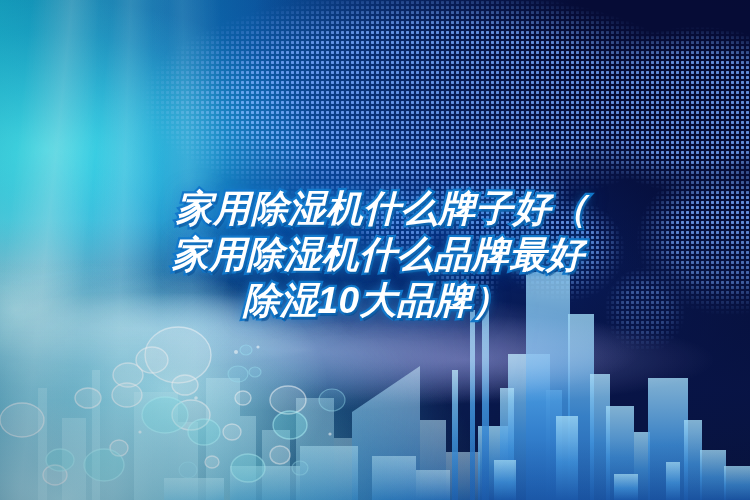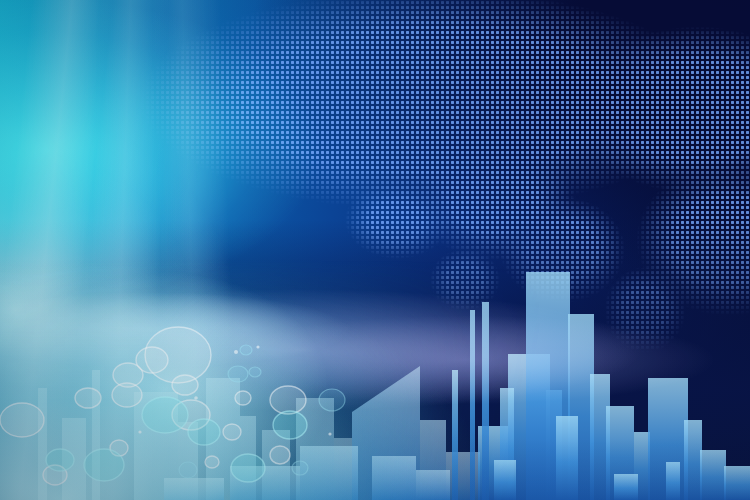--- a/index.html
+++ b/index.html
@@ -268,14 +268,19 @@
         <circle cx="258" cy="347" r="1.6"></circle>
         <circle cx="196" cy="398" r="1.8"></circle>
         <circle cx="140" cy="432" r="1.6"></circle>
         <circle cx="330" cy="434" r="1.6"></circle>
       </g>
     </svg>
   </div>
 
   <div class="layer" id="bg-vignette"></div>
 
+  <div id="headline">
+    <span class="hl-line l1">家用除湿机什么牌子好（</span>
+    <span class="hl-line l2">家用除湿机什么品牌最好</span>
+    <span class="hl-line l3">除湿10大品牌）</span>
+  </div>
 
 </div>
 
 </body></html>

